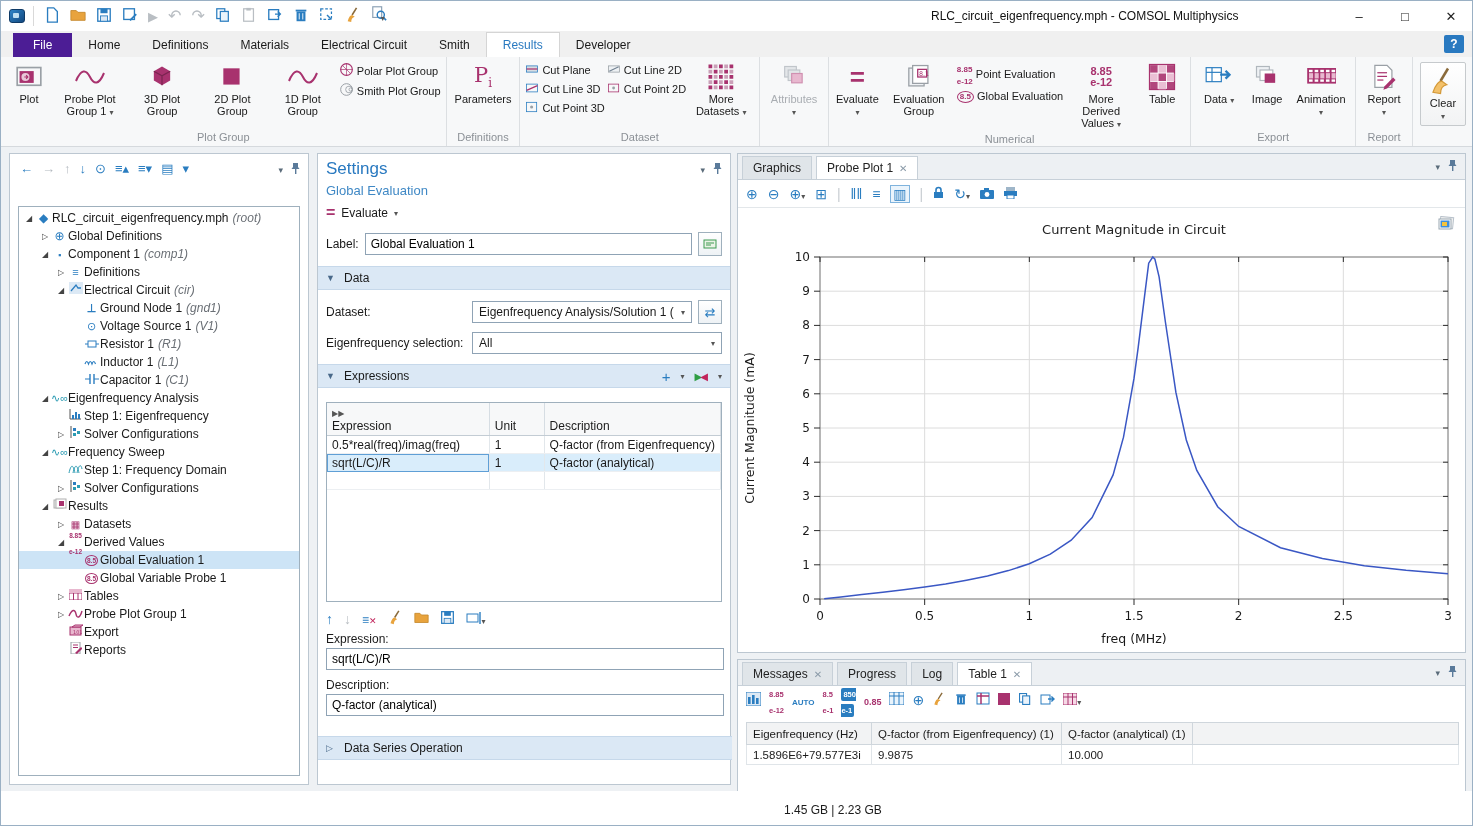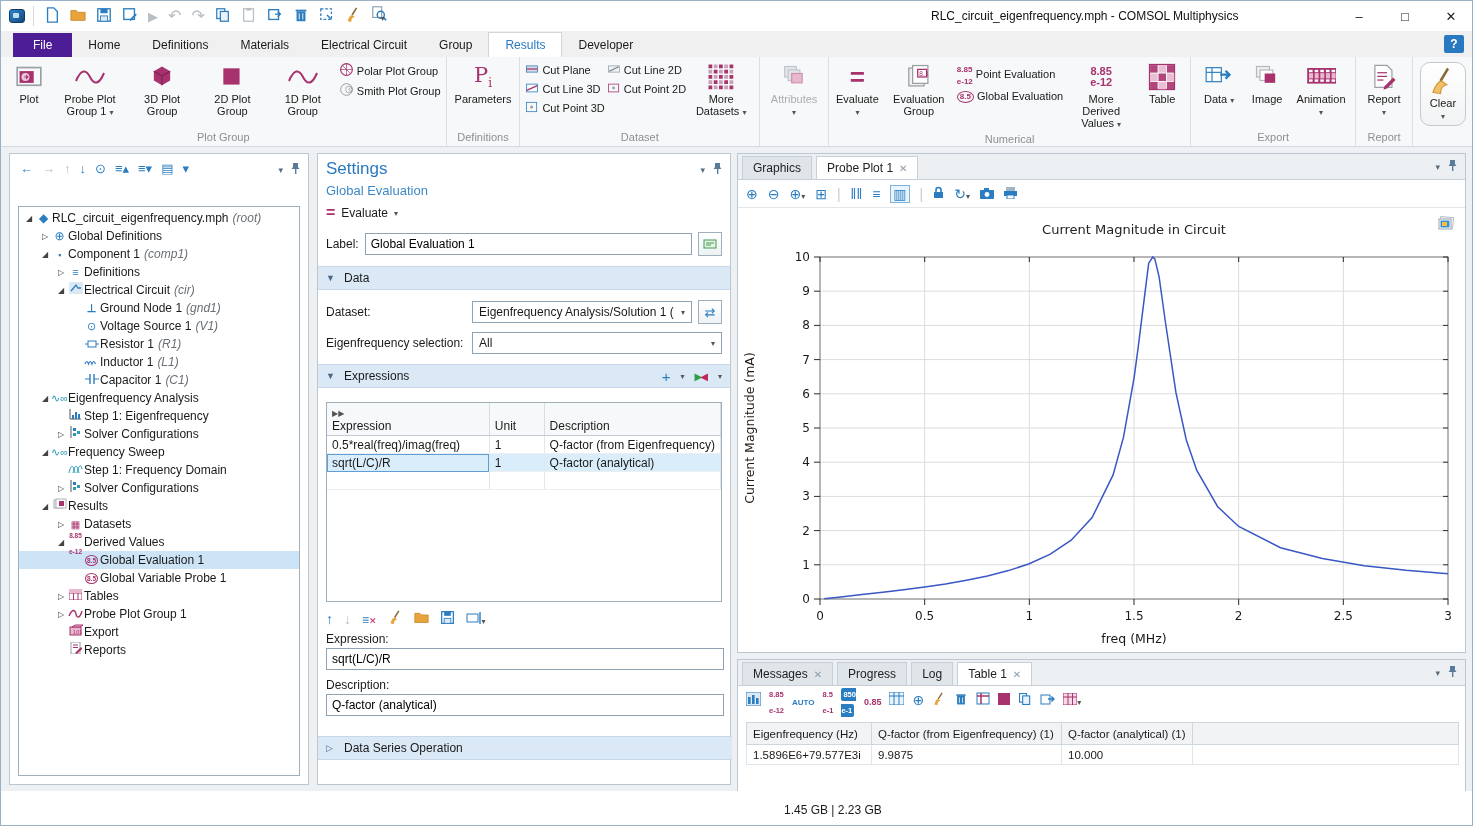--- a/index.html
+++ b/index.html
@@ -26,21 +26,21 @@
   .helpbtn { position:absolute; right:8px; top:4px; width:20px; height:18px; background:#2979c0; color:#fff; text-align:center; line-height:18px; font-weight:bold; border-radius:2px; }
 
   
   .ribbon { position:absolute; left:0; top:56px; width:1473px; height:90px; background:#f7f8f9; border-bottom:1px solid #d5d9dd; display:flex; }
   .rgroup { display:flex; flex-direction:column; border-right:1px solid #dcdfe2; }
   .rgroup-content { flex:1; display:flex; align-items:flex-start; padding:3px 5px 0 5px; gap:2px; }
   .rgroup-label { text-align:center; color:#8b9096; font-size:11px; height:16px; line-height:14px; }
   .btn-big { min-width:46px; max-width:72px; padding:1px 3px; display:flex; flex-direction:column; align-items:center; text-align:center; font-size:11px; line-height:12px; color:#1a1a1a; cursor:default; }
   .btn-big .bicon { height:32px; display:flex; align-items:center; justify-content:center; }
   .btn-big.disabled { color:#a9adb2; }
-  .btn-big.boxed { border:1px solid #c6cacd; background:linear-gradient(#ffffff,#f2f3f4); border-radius:10px; margin:2px; padding:2px 6px; }
+  .btn-big.boxed { border:1px solid #c6cacd; background:linear-gradient(#ffffff,#f2f3f4); border-radius:2px; margin:2px; padding:2px 6px; }
   .smallcol { display:flex; flex-direction:column; gap:3px; padding-top:2px; }
   .btn-small { display:flex; align-items:center; gap:3px; font-size:11px; white-space:nowrap; cursor:default; }
   .dda { font-size:8px; color:#555; }
   .badge2 { color:#a8326e; font-size:8px; font-weight:bold; line-height:8px; text-align:center; }
 
   
   .mainbg { position:absolute; left:0; top:146px; width:1473px; height:644px; background:#eef1f4; }
   .panel { position:absolute; background:#fff; border:1px solid #bcc7d1; }
   .phead { color:#2979c0; font-size:17px; padding:5px 8px 0 8px; }
   .pctl { position:absolute; right:8px; top:8px; display:flex; gap:8px; align-items:center; color:#5a6b7a; }
@@ -163,21 +163,21 @@
       <span>✕</span>
     </div>
   </div>
 
   <div class="tabrow" id="tabrow">
       <div class="rtab file">File</div>
       <div class="rtab">Home</div>
       <div class="rtab">Definitions</div>
       <div class="rtab">Materials</div>
       <div class="rtab">Electrical Circuit</div>
-      <div class="rtab">Group</div>
+      <div class="rtab">Smith</div>
       <div class="rtab active">Results</div>
       <div class="rtab">Developer</div>
     </div>
   <div class="helpbtn abs" style="top:34px;">?</div>
 
   <div class="ribbon" id="ribbon">
       <div class="rgroup">
         <div class="rgroup-content">
           <div class="btn-big">
             <span class="bicon">

